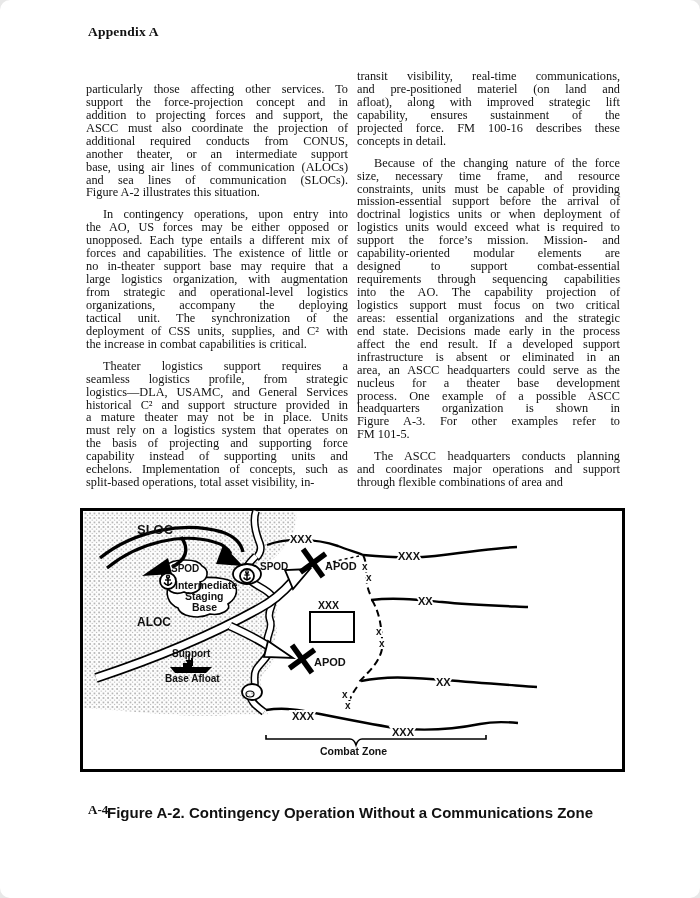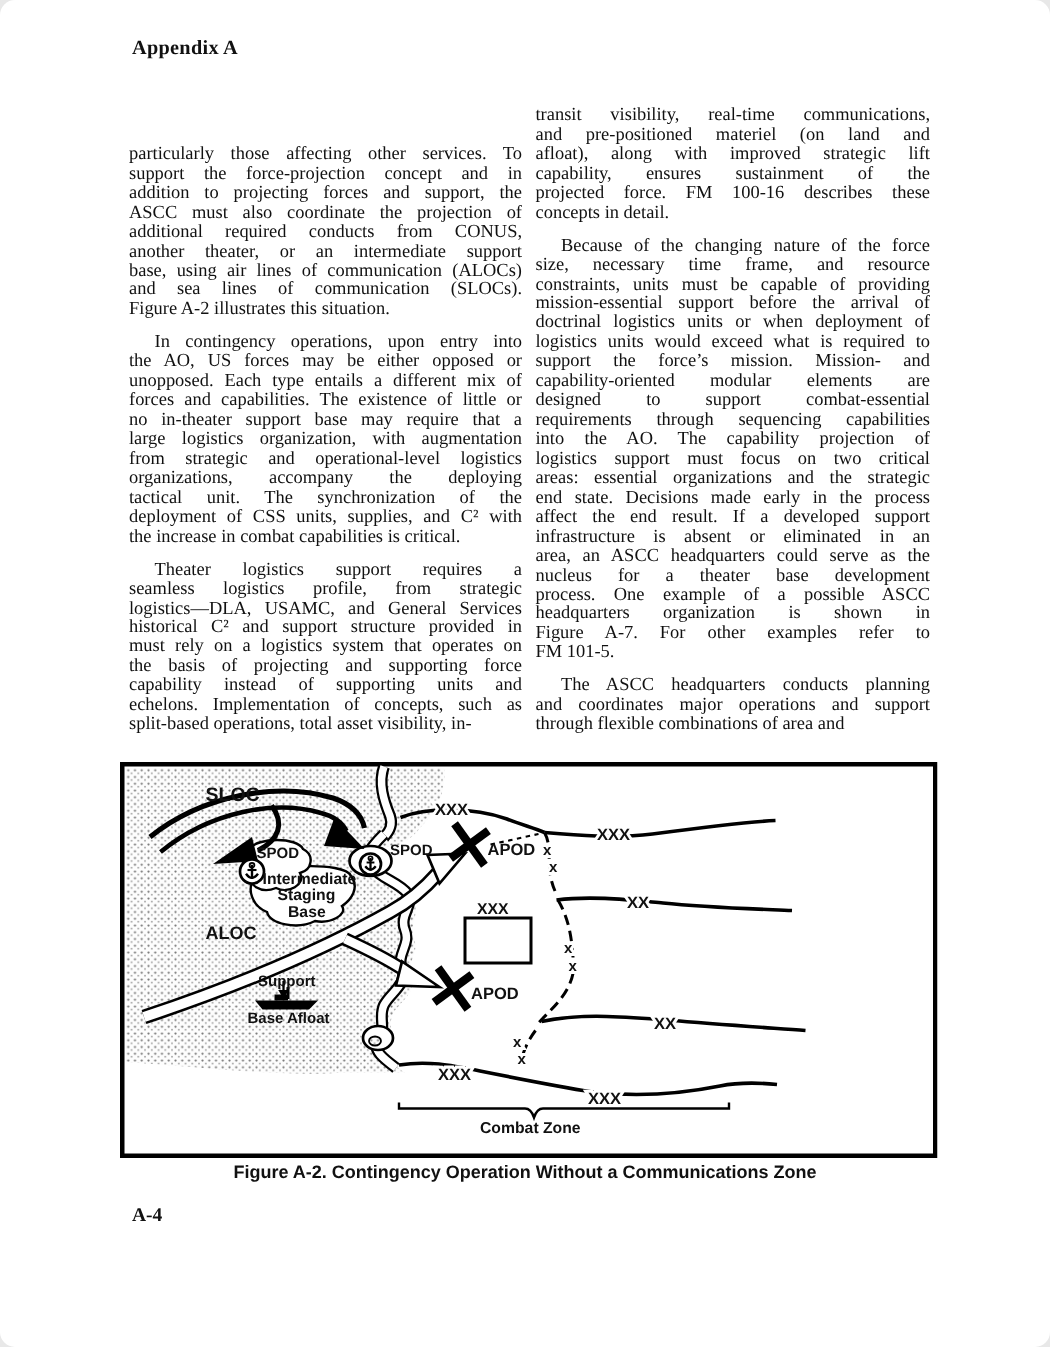--- a/index.html
+++ b/index.html
@@ -9,22 +9,22 @@
   #cols{position:absolute;left:86px;top:70px;display:flex;align-items:flex-end;}
   #col-left{width:262px;margin-right:9px;}
   #col-right{width:263px;}
   .para{margin:0;}
   .para + .para{margin-top:9px;}
   .tline{height:12.95px;line-height:12.95px;font-size:12.3px;
          text-align:justify;text-align-last:justify;}
   .tline.last{text-align-last:left;}
   .tline.indent{text-indent:17px;}
   #figwrap{position:absolute;left:80px;top:508px;width:545px;height:264px;}
-  #caption{position:absolute;left:0;top:774px;width:700px;text-align:center;
-           font-family:"Liberation Sans",sans-serif;font-weight:bold;font-size:12px;}
+  #caption{position:absolute;left:0;top:804px;width:700px;text-align:center;
+           font-family:"Liberation Sans",sans-serif;font-weight:bold;font-size:15px;}
   #ftr{position:absolute;left:88px;top:802px;font-size:13px;font-weight:bold;}
   svg .lbl{font-family:"Liberation Sans",sans-serif;font-weight:bold;fill:#111;}
   svg .halo{stroke:#fff;stroke-width:4;paint-order:stroke;}
 </style>
 </head>
 <body>
 
 <div id="page">
 
   <div id="hdr">Appendix A</div>
@@ -53,20 +53,21 @@
           <div class="tline">organizations, accompany the deploying</div>
           <div class="tline">tactical unit. The synchronization of the</div>
           <div class="tline">deployment of CSS units, supplies, and C² with</div>
           <div class="tline last">the increase in combat capabilities is critical.</div>
         </div>
         <div class="para">
           <div class="tline indent">Theater logistics support requires a</div>
           <div class="tline">seamless logistics profile, from strategic</div>
           <div class="tline">logistics—DLA, USAMC, and General Services</div>
           <div class="tline">historical C² and support structure provided in</div>
+          <div class="tline">a mature theater may not be in place. Units</div>
           <div class="tline">must rely on a logistics system that operates on</div>
           <div class="tline">the basis of projecting and supporting force</div>
           <div class="tline">capability instead of supporting units and</div>
           <div class="tline">echelons. Implementation of concepts, such as</div>
           <div class="tline last">split-based operations, total asset visibility, in-</div>
         </div>
       </div>
     <div id="col-right">
         <div class="para">
           <div class="tline">transit visibility, real-time communications,</div>
@@ -90,21 +91,21 @@
           <div class="tline">into the AO. The capability projection of</div>
           <div class="tline">logistics support must focus on two critical</div>
           <div class="tline">areas: essential organizations and the strategic</div>
           <div class="tline">end state. Decisions made early in the process</div>
           <div class="tline">affect the end result. If a developed support</div>
           <div class="tline">infrastructure is absent or eliminated in an</div>
           <div class="tline">area, an ASCC headquarters could serve as the</div>
           <div class="tline">nucleus for a theater base development</div>
           <div class="tline">process. One example of a possible ASCC</div>
           <div class="tline">headquarters organization is shown in</div>
-          <div class="tline">Figure A-7. For other examples refer to</div>
+          <div class="tline">Figure A-3. For other examples refer to</div>
           <div class="tline last">FM 101-5.</div>
         </div>
         <div class="para">
           <div class="tline indent">The ASCC headquarters conducts planning</div>
           <div class="tline">and coordinates major operations and support</div>
           <div class="tline last">through flexible combinations of area and</div>
         </div>
       </div>
   </div>
 

